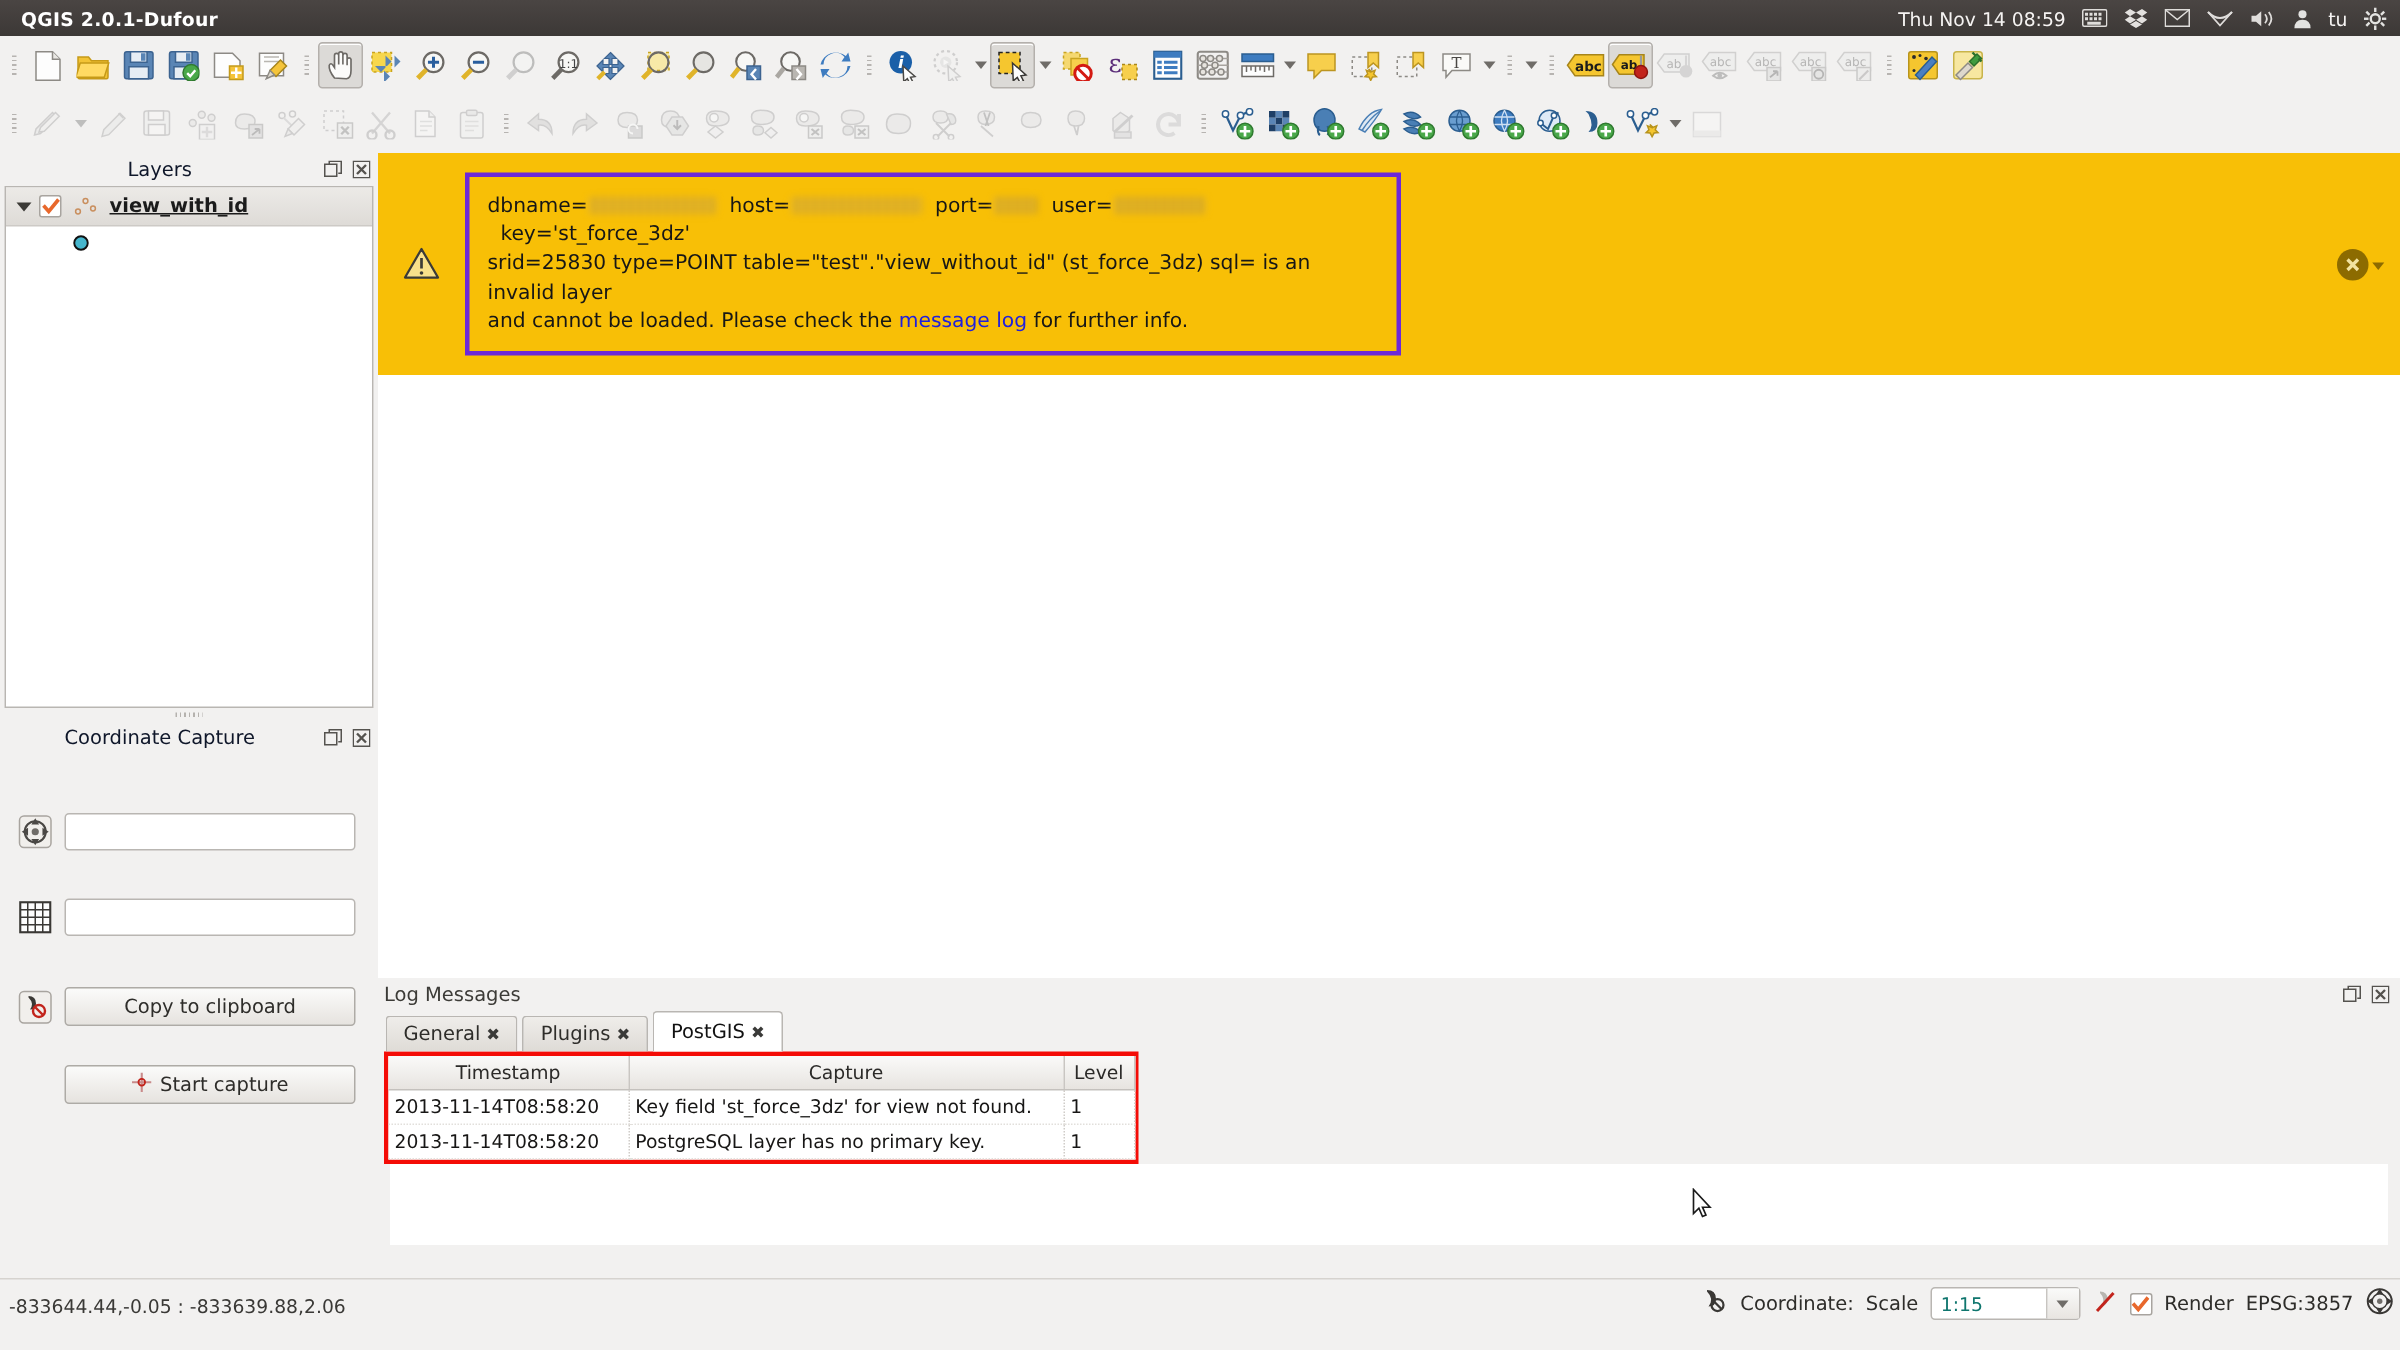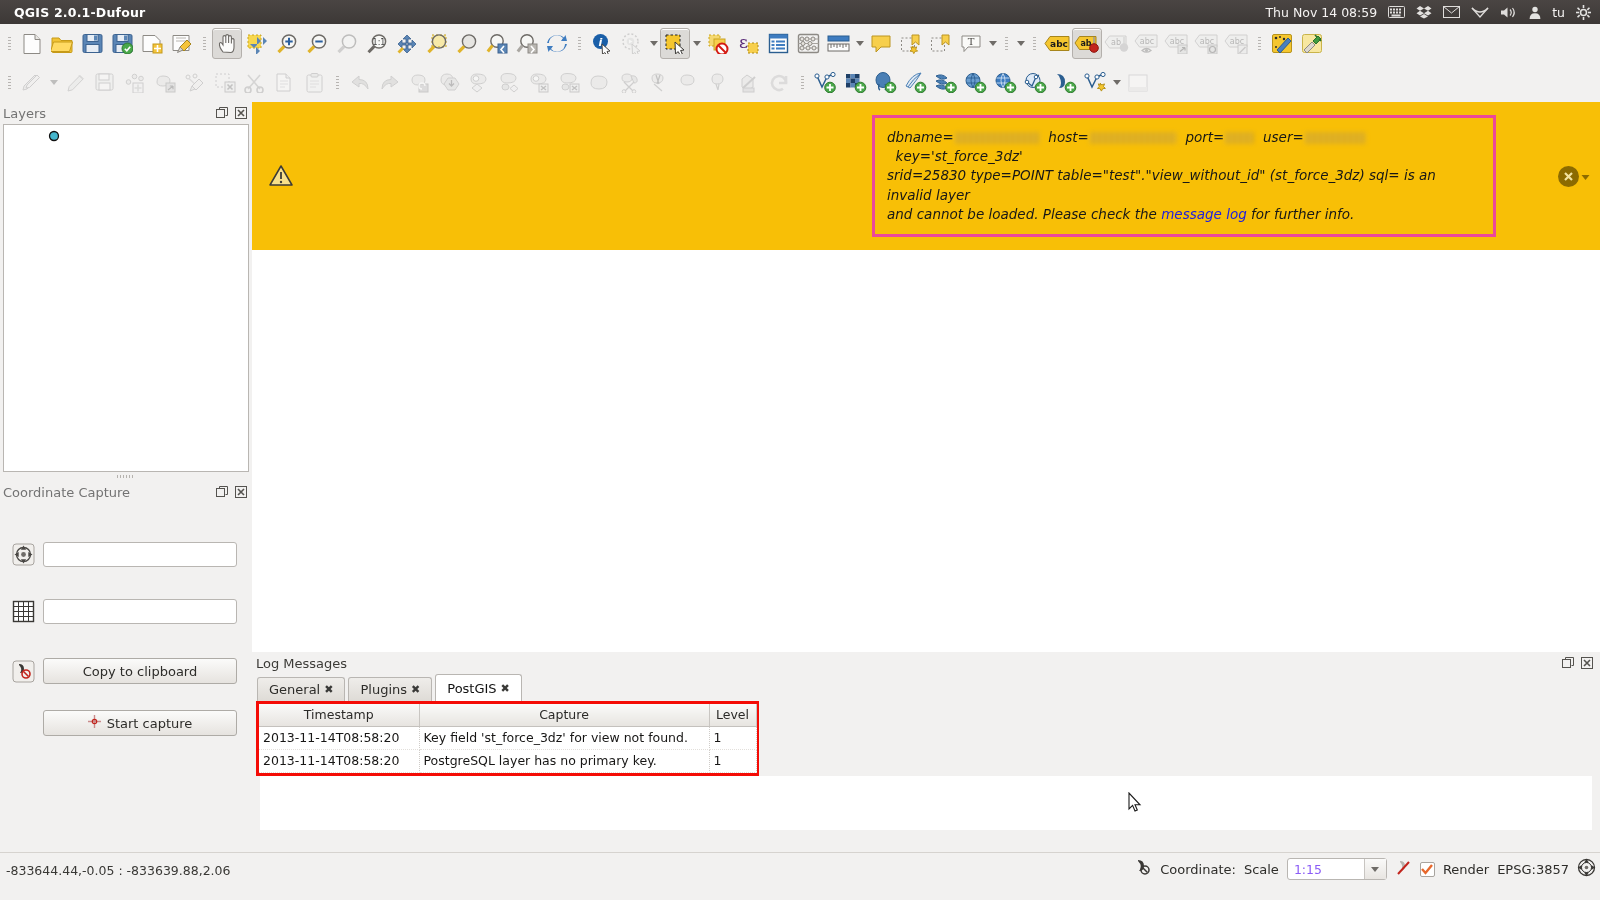--- a/index.html
+++ b/index.html
@@ -46,21 +46,21 @@
   .arrw::after {
     content:""; width:0;height:0; border-left:4px solid transparent; border-right:4px solid transparent;
     border-top:5px solid #6f6c68;
   }
   .disabled { opacity:0.38; filter: grayscale(100%); }
 
   
   .dock { position:absolute; left:0; top:102px; width:252px; height:750px; background:#f2f1f0; }
   .dock-title {
     height:22px; display:flex; align-items:center; padding:0 4px 0 3px;
-    font-size:13px; color:#737373;
+    font-size:13px; color:#0f172a;text-align:center;
   }
   .dock-title .t { flex:1; }
   .dtbtn { width:15px; height:15px; margin-left:4px; display:flex; align-items:center; justify-content:center; }
   .layers-panel {
     margin:0 3px; height:348px; background:#ffffff; border:1px solid #b9b6b2;
   }
   .layer-row {
     height:26px; display:flex; align-items:center; gap:5px; padding-left:7px;
     background: linear-gradient(to bottom, #eceae7, #dedbd7);
     border-bottom:1px solid #cdcac6;
@@ -96,23 +96,22 @@
   }
 
   
   .map-area { position:absolute; left:252px; top:102px; width:1348px; height:550px; background:#ffffff; }
   .msgbar {
     position:absolute; left:0; top:0; width:1348px; height:148px; background:#f8bf06;
     display:flex; align-items:center;
   }
   .msg-warn { width:58px; display:flex; align-items:center; justify-content:center; }
   .msg-box {
-    margin-left:562px; width:624px; border:3px solid #ec4899; background:#f8bf06;
+    width:624px; border:3px solid #6d28d9; background:#f8bf06;
     padding:10px 12px;
-    font-style:italic;
   }
   .msg-text { font-size:13.5px; color:#171716; line-height:1.42; }
   .redact {
     display:inline-block; vertical-align:-2px; height:12px; border-radius:2px;
     background: repeating-linear-gradient(90deg,#e8b726 0 3px,#d6a81f 3px 6px);
     filter: blur(2.1px);
   }
   .msg-link { color:#2020dd; }
   .msg-close { margin-left:auto; padding-right:10px; display:flex; align-items:center; gap:2px; }
   .close-circ {
@@ -155,21 +154,21 @@
   }
   .sb-left { position:absolute; left:6px; top:10px; font-size:12.5px; color:#3a3936; }
   .sb-right { position:absolute; right:4px; top:5px; display:flex; align-items:center; gap:8px; }
   .sb-label { font-size:13px; color:#2e2d2a; }
   .sb-coord {
     width:295px; height:22px; background:#ffffff; border:1px solid #b9b6b2; border-radius:3px;
     display:flex; align-items:center; justify-content:center; font-size:12.5px; color:#171615;
   }
   .sb-scale {
     width:100px; height:22px; background:#ffffff; border:1px solid #b9b6b2; border-radius:3px;
-    display:flex; align-items:center; font-size:12.5px; color:#8b5cf6; padding-left:6px; position:relative;
+    display:flex; align-items:center; font-size:12.5px; color:#0f766e; padding-left:6px; position:relative;
   }
   .sb-scale .dd {
     position:absolute; right:0; top:0; width:22px; height:20px;
     border-left:1px solid #c8c5c1; display:flex; align-items:center; justify-content:center;
     background: linear-gradient(to bottom,#fafaf9,#e8e5e1);
   }
   .sb-scale .dd::after { content:""; width:0;height:0;border-left:4px solid transparent;border-right:4px solid transparent;border-top:5px solid #6f6c68; }
   .sb-chk {
     width:15px;height:15px;border:1px solid #a8a49f;border-radius:2px;background:#fff;
     display:flex;align-items:center;justify-content:center;
@@ -895,20 +894,38 @@
       </span>
       <span class="dtbtn">
         <svg width="12" height="12">
             <rect x="0.5" y="0.5" width="11" height="11" fill="none" stroke="#55534f"></rect>
             <path d="M3 3 l6 6 M9 3 l-6 6" stroke="#55534f" stroke-width="1.6"></path>
           </svg>
       </span>
     </div>
 
     <div class="layers-panel">
+      <div class="layer-row">
+        <span class="caret"></span>
+        <span class="lchk">
+          <svg width="12" height="11">
+              <path d="M1 5 l3.5 4 l6.5 -8" fill="none" stroke="#e8682c" stroke-width="2.4"></path>
+            </svg>
+        </span>
+        <span class="layer-sym">
+          <svg width="18" height="16">
+              <g fill="none" stroke="#c98f5e" stroke-width="1">
+                <circle cx="4" cy="11" r="1.6"></circle>
+                <circle cx="9" cy="4" r="1.6"></circle>
+                <circle cx="14" cy="9" r="1.6"></circle>
+              </g>
+            </svg>
+        </span>
+        <span class="layer-name">view_with_id</span>
+      </div>
       <div class="layer-legend">
         <svg width="12" height="12">
             <circle cx="6" cy="6" r="4.5" fill="#45b6cd" stroke="#111" stroke-width="1.3"></circle>
           </svg>
       </div>
     </div>
 
     <div class="splitter"></div>
 
     <div class="dock-title">

